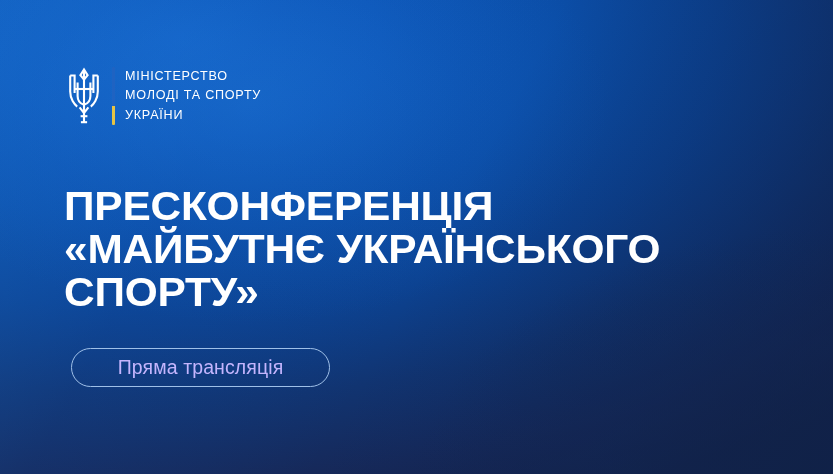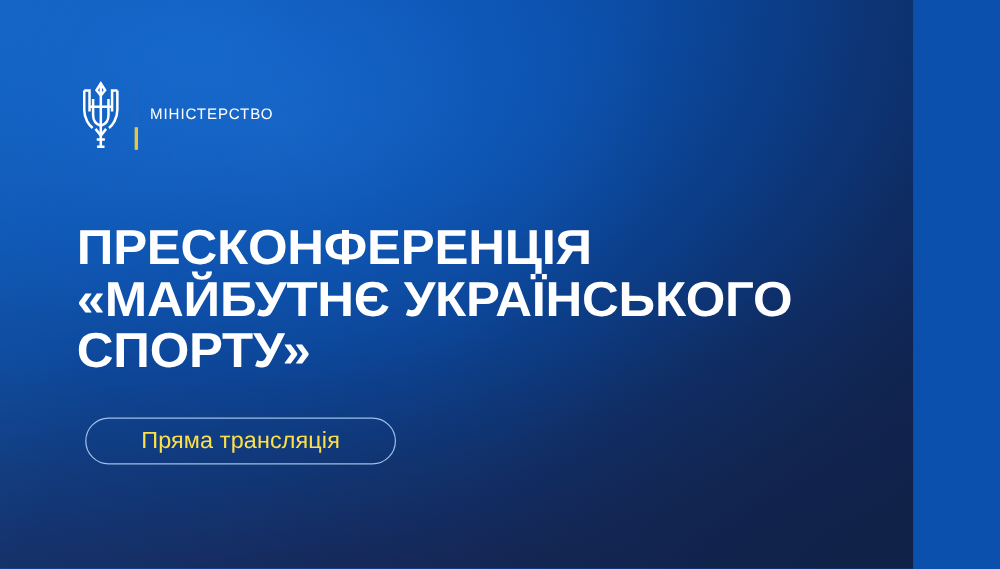--- a/index.html
+++ b/index.html
@@ -9,21 +9,21 @@
   body {
     width: 833px;
     height: 474px;
     overflow: hidden;
     font-family: "Liberation Sans", sans-serif;
     background: #0b50ad;
   }
 
   #banner {
     position: relative;
-    width: 761px;
+    width: 833px;
     height: 474px;
     overflow: hidden;
     background: #0d52b0;
   }
 
   
   .bg-base {
     position: absolute;
     inset: 0;
     background:
@@ -147,21 +147,21 @@
     height: 39px;
     box-sizing: border-box;
     border: 1.6px solid #9fc0e8;
     border-radius: 22px;
     display: flex;
     align-items: center;
     justify-content: center;
     background: transparent;
   }
   .pill-label {
-    color: #fde047;
+    color: #c4b5fd;
     font-size: 19.5px;
     line-height: 1;
     font-weight: 400;
     letter-spacing: 0.1px;
     white-space: nowrap;
   }
 </style>
 </head>
 <body>
 
@@ -204,20 +204,22 @@
         </g>
       </svg>
 
       <div class="logo-divider">
         <div class="seg-blue"></div>
         <div class="seg-yellow"></div>
       </div>
 
       <div class="logo-text">
         <div class="logo-line">МІНІСТЕРСТВО</div>
+        <div class="logo-line">МОЛОДІ ТА СПОРТУ</div>
+        <div class="logo-line">УКРАЇНИ</div>
       </div>
     </div>
 
     <div class="headline">
       <div class="headline-line">ПРЕСКОНФЕРЕНЦІЯ</div>
       <div class="headline-line">«МАЙБУТНЄ УКРАЇНСЬКОГО</div>
       <div class="headline-line">СПОРТУ»</div>
     </div>
 
     <div class="pill">

